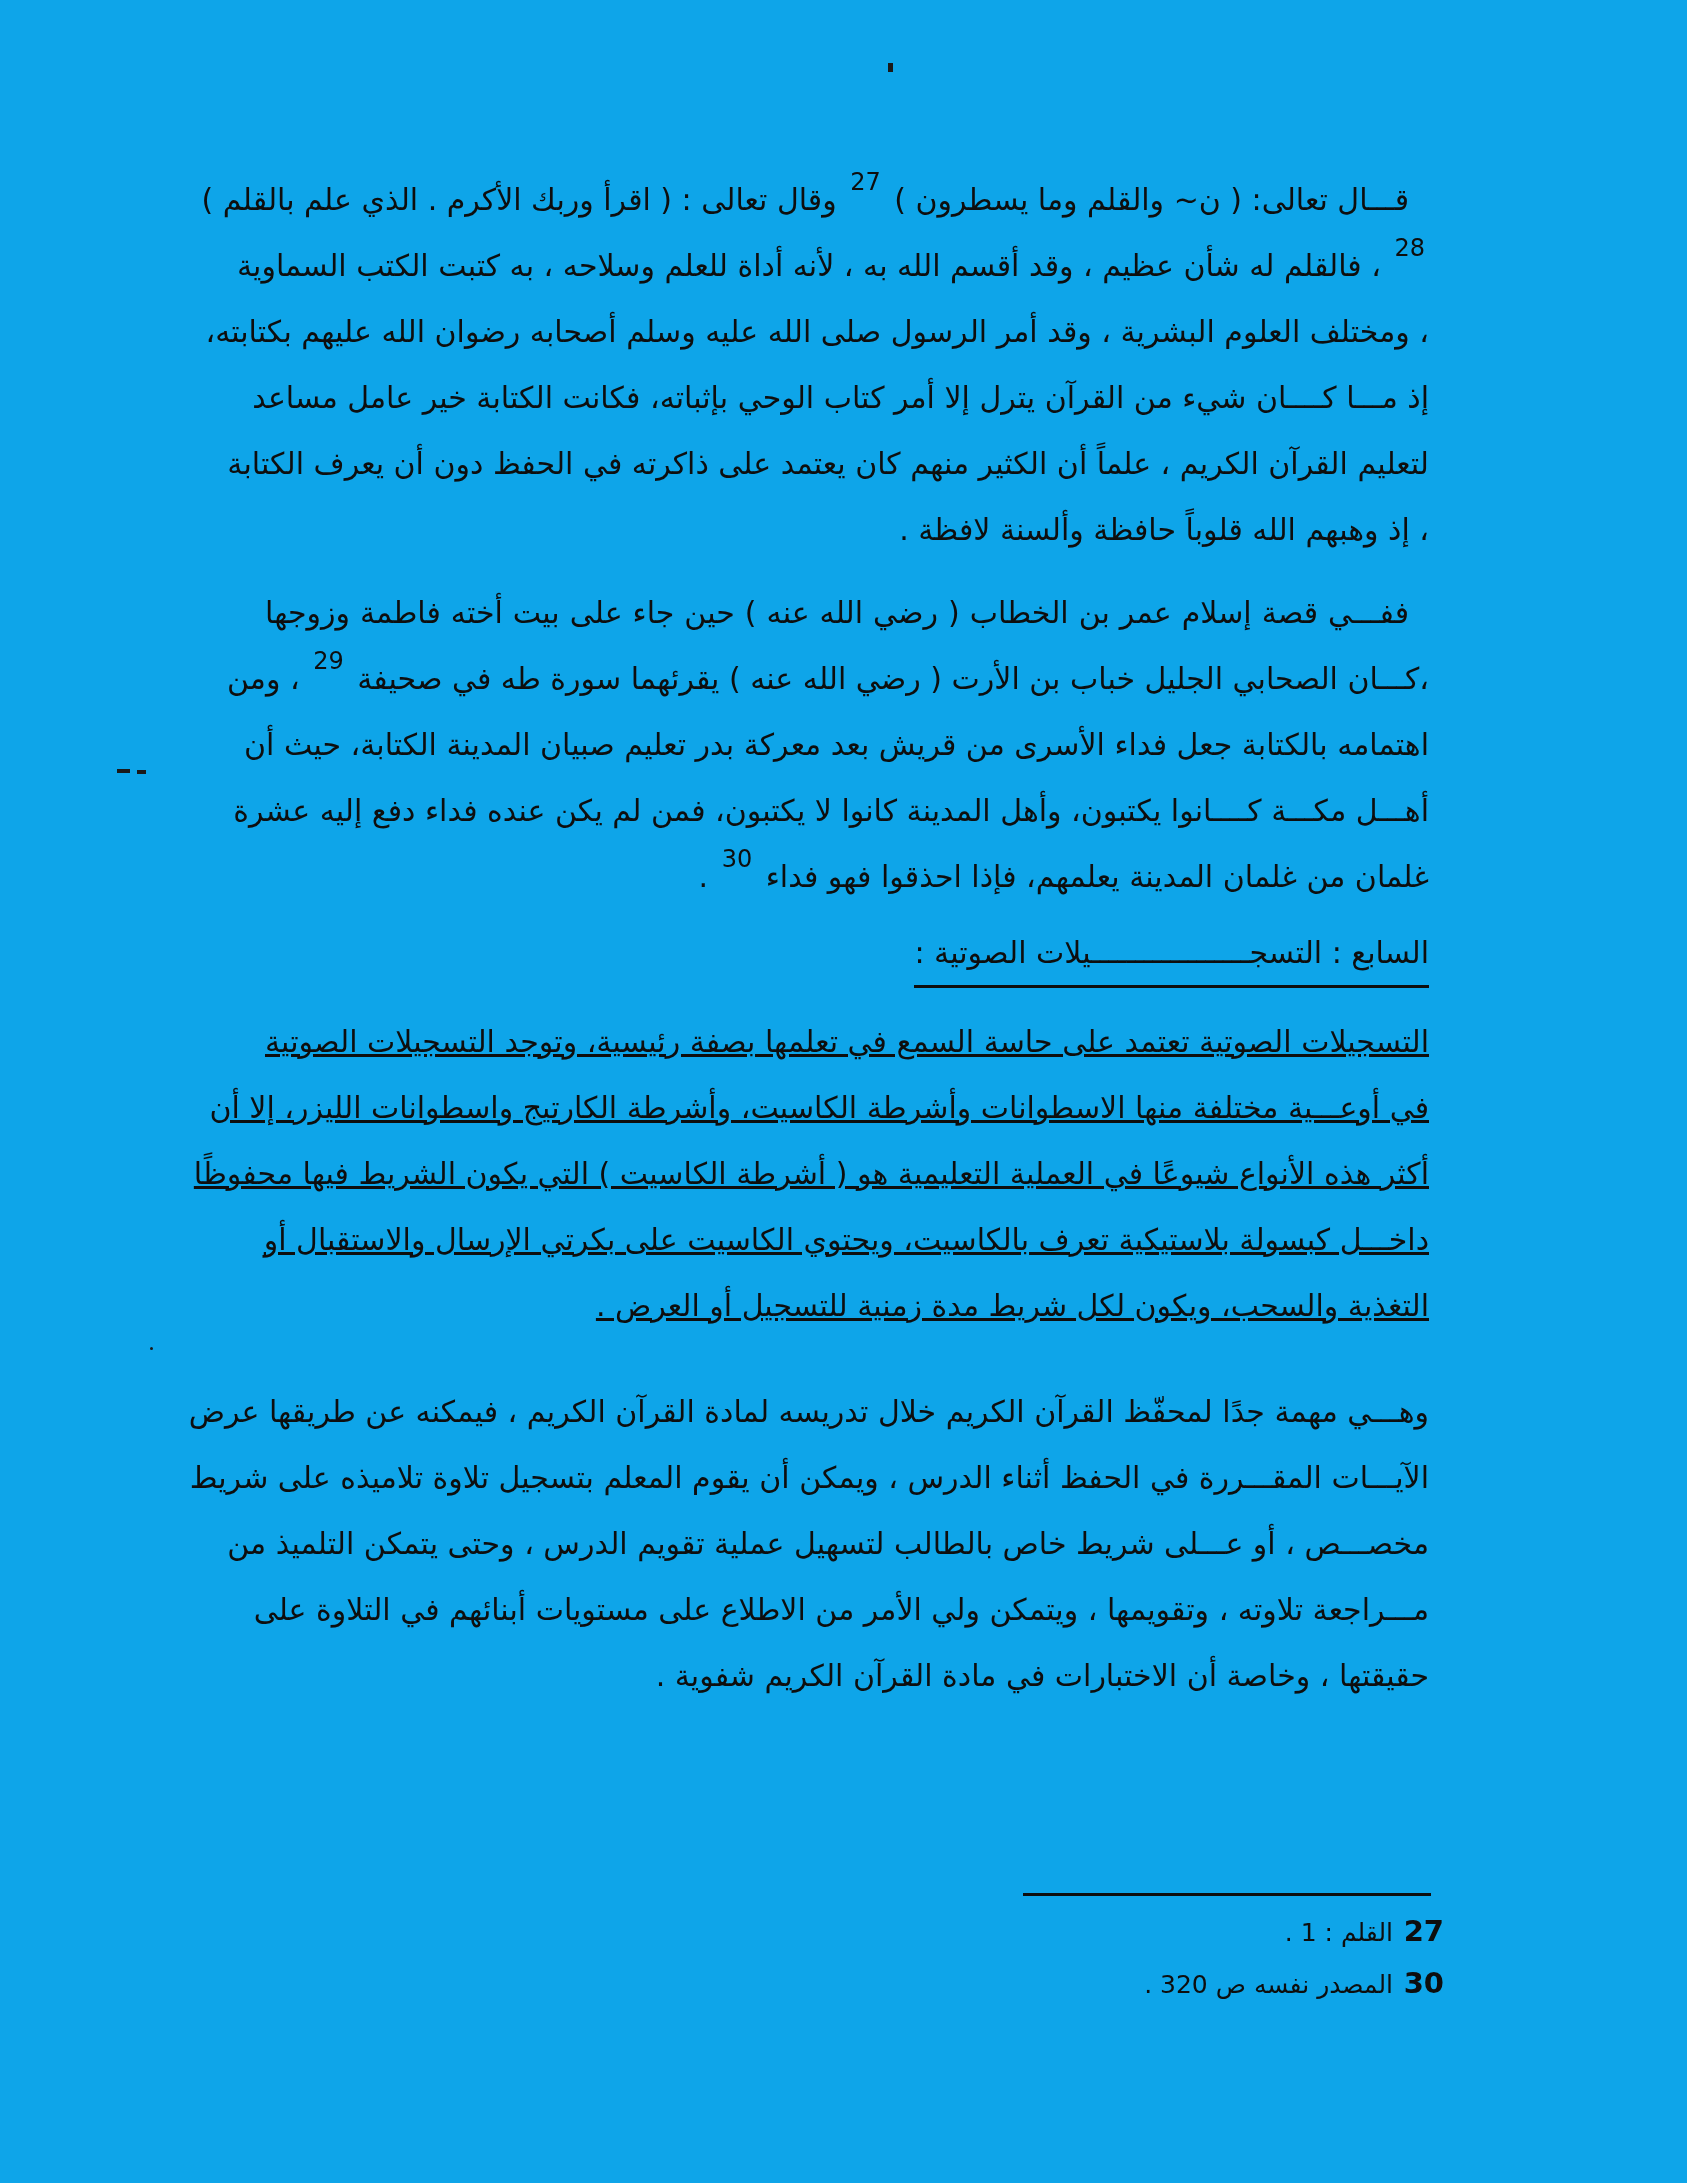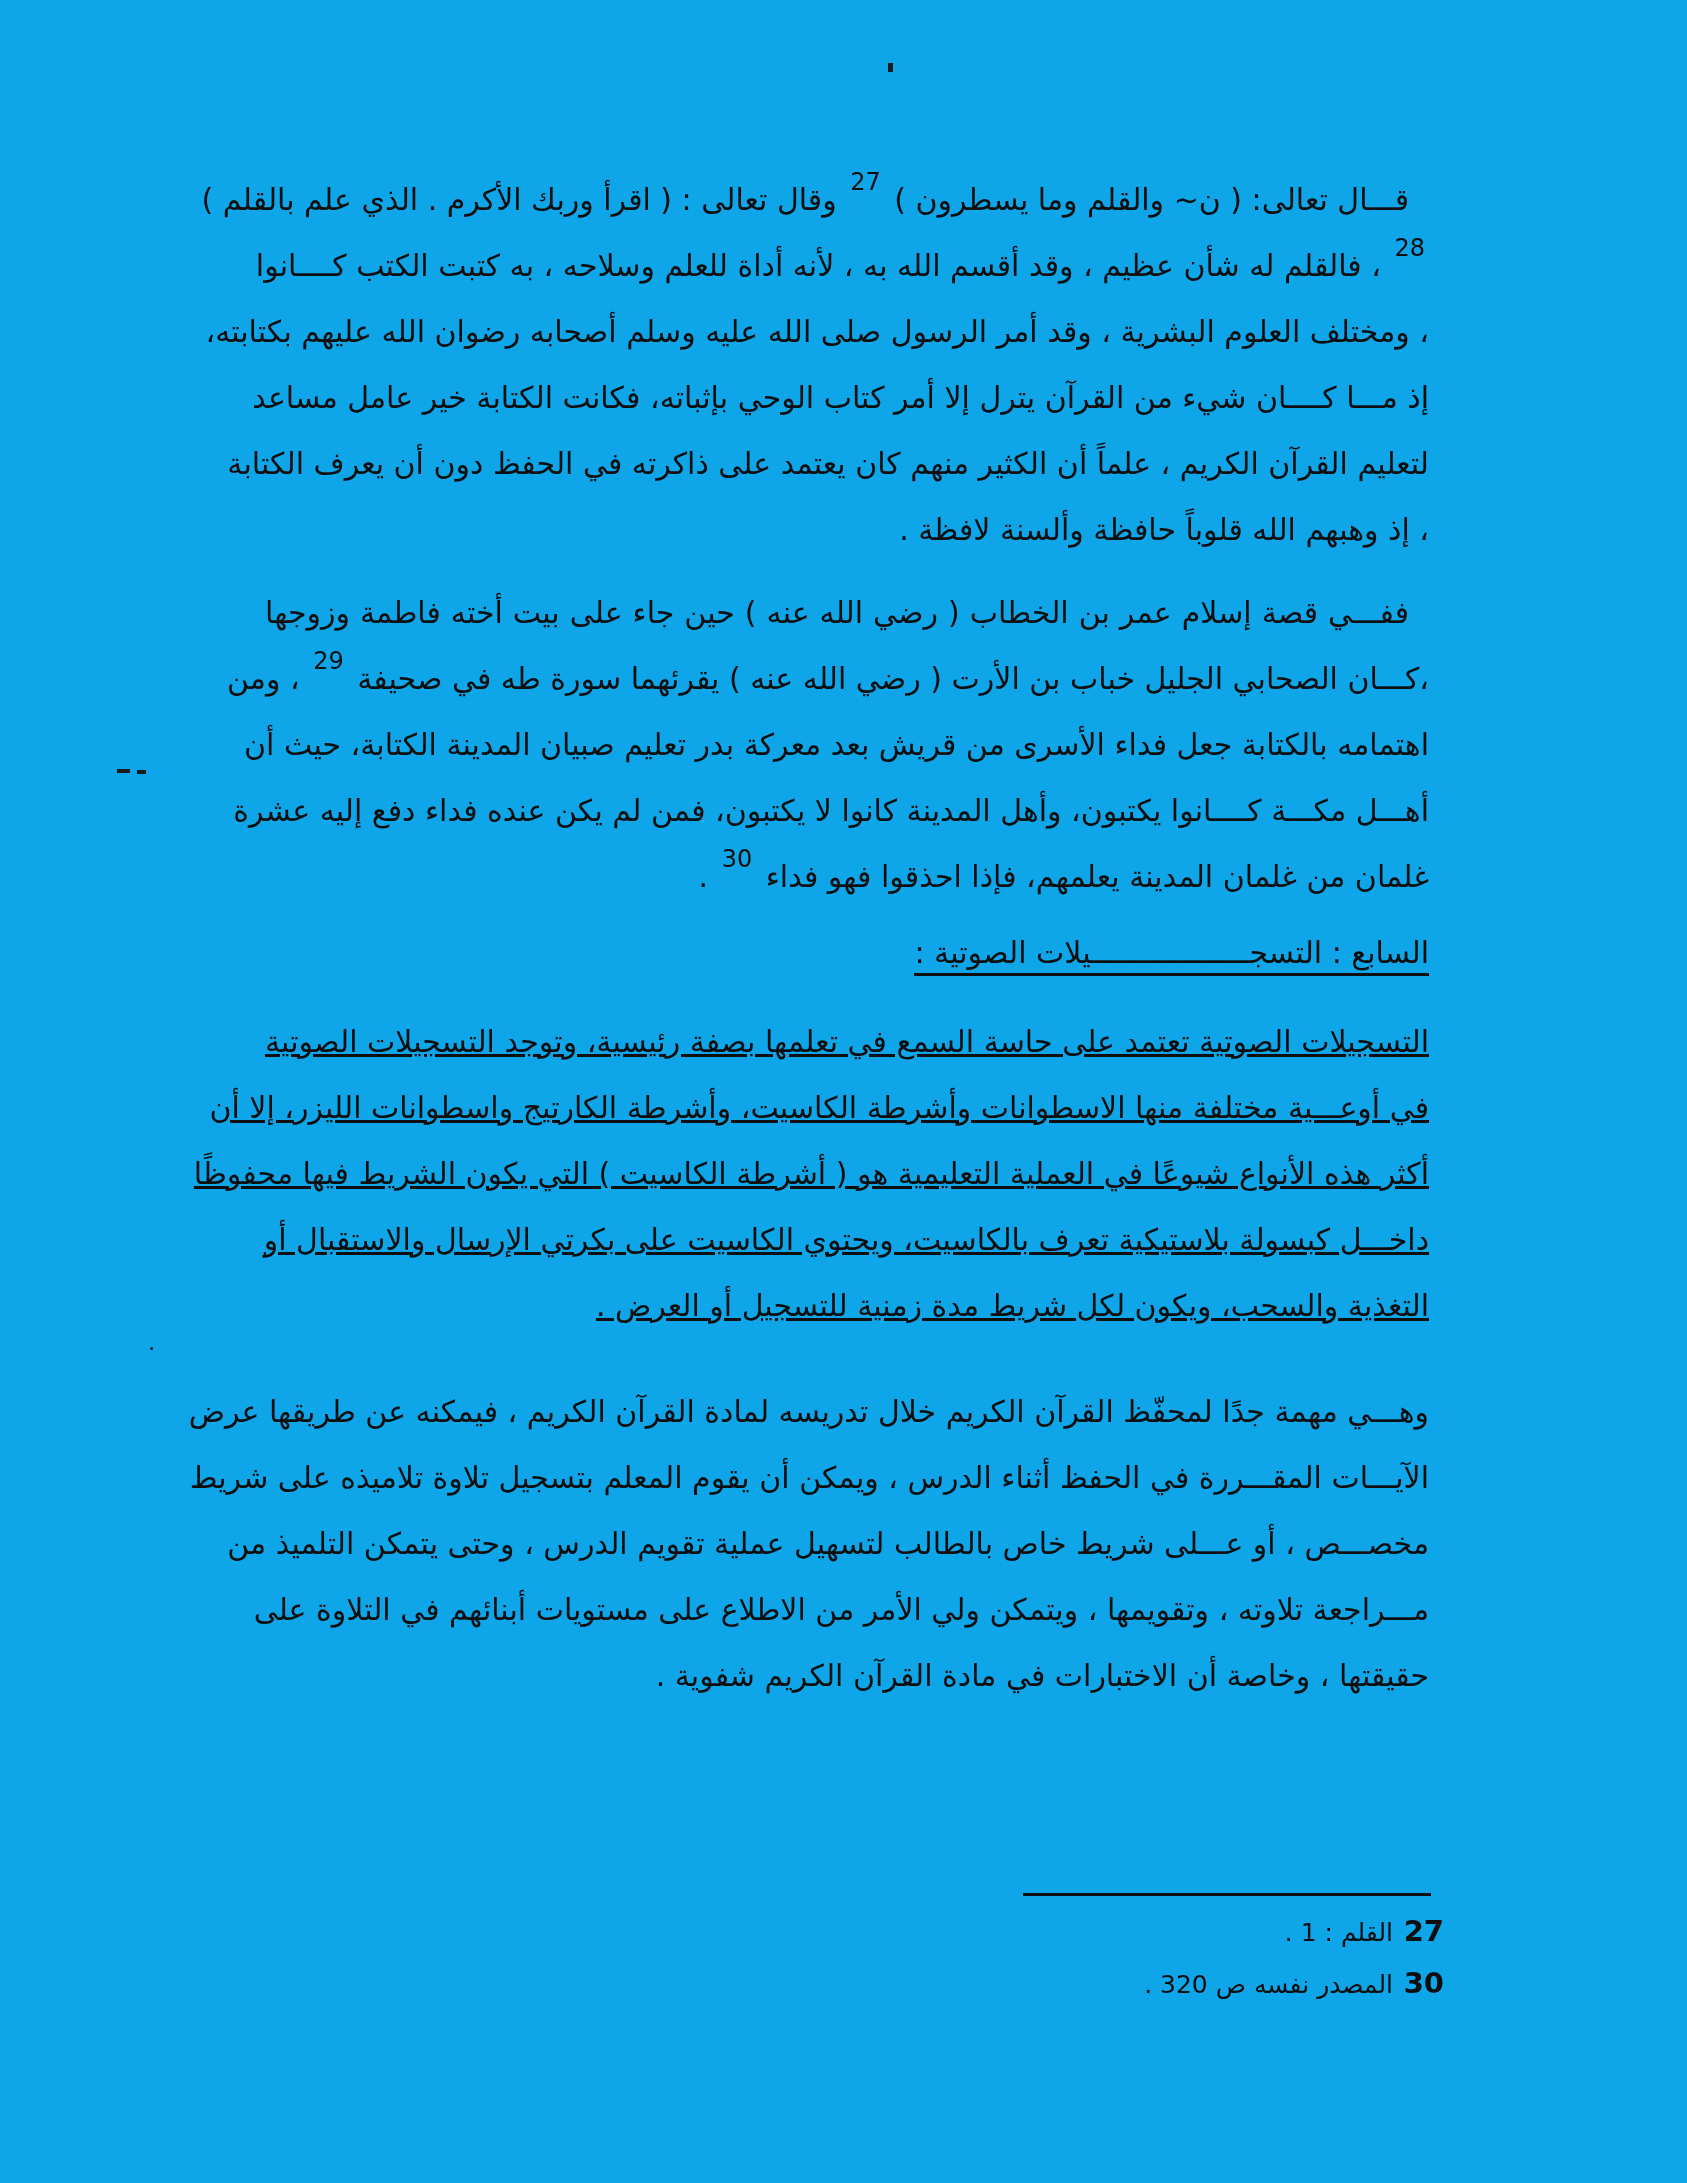--- a/index.html
+++ b/index.html
@@ -44,21 +44,21 @@
   .heading-row {
     margin-top: 10px;
     height: 66px;
     line-height: 66px;
     text-align: right;
   }
   .heading-text {
     display: inline-block;
     line-height: 38px;
     border-bottom: 3.3px solid #0e0e0e;
-    padding-bottom: 1px;
+    padding-bottom: 13px;
   }
   .fn-separator {
     position: absolute;
     left: 1023px;
     top: 1893px;
     width: 408px;
     height: 3.3px;
     background: #0e0e0e;
   }
   .footnotes {
@@ -90,21 +90,21 @@
 
   <div class="artifact speck-top"></div>
   <div class="artifact dash-a"></div>
   <div class="artifact dash-b"></div>
   <div class="artifact dot-mid"></div>
 
   <div class="text-block">
 
     <div class="para para-1">
       <div class="line indent"><span>قـــال تعالى: ( ن~ والقلم وما يسطرون ) </span><sup class="fnref">27</sup><span> وقال تعالى : ( اقرأ وربك الأكرم . الذي علم بالقلم )</span></div>
-      <div class="line"><sup class="fnref">28</sup><span> ، فالقلم  له شأن عظيم ، وقد أقسم الله به ، لأنه أداة للعلم وسلاحه ، به كتبت الكتب كــــانوا</span></div>
+      <div class="line"><sup class="fnref">28</sup><span> ، فالقلم  له شأن عظيم ، وقد أقسم الله به ، لأنه أداة للعلم وسلاحه ، به كتبت الكتب السماوية</span></div>
       <div class="line"><span>، ومختلف العلوم البشرية ، وقد أمر الرسول صلى الله عليه وسلم أصحابه رضوان الله عليهم بكتابته،</span></div>
       <div class="line"><span>إذ مـــا كــــان شيء من القرآن يترل إلا أمر كتاب الوحي بإثباته، فكانت الكتابة خير عامل مساعد</span></div>
       <div class="line"><span>لتعليم القرآن الكريم ، علماً أن الكثير منهم كان يعتمد على ذاكرته في الحفظ دون أن يعرف الكتابة</span></div>
       <div class="line last"><span>، إذ وهبهم الله قلوباً حافظة وألسنة لافظة .</span></div>
     </div>
 
     <div class="para para-2">
       <div class="line indent"><span>ففـــي قصة إسلام عمر بن الخطاب ( رضي الله عنه ) حين جاء على بيت أخته فاطمة وزوجها</span></div>
       <div class="line"><span>،كـــان الصحابي الجليل خباب بن الأرت ( رضي الله عنه ) يقرئهما سورة طه في صحيفة </span><sup class="fnref">29</sup><span> ، ومن</span></div>
       <div class="line"><span>اهتمامه بالكتابة جعل فداء الأسرى من قريش بعد معركة بدر تعليم صبيان المدينة الكتابة، حيث أن</span></div>

